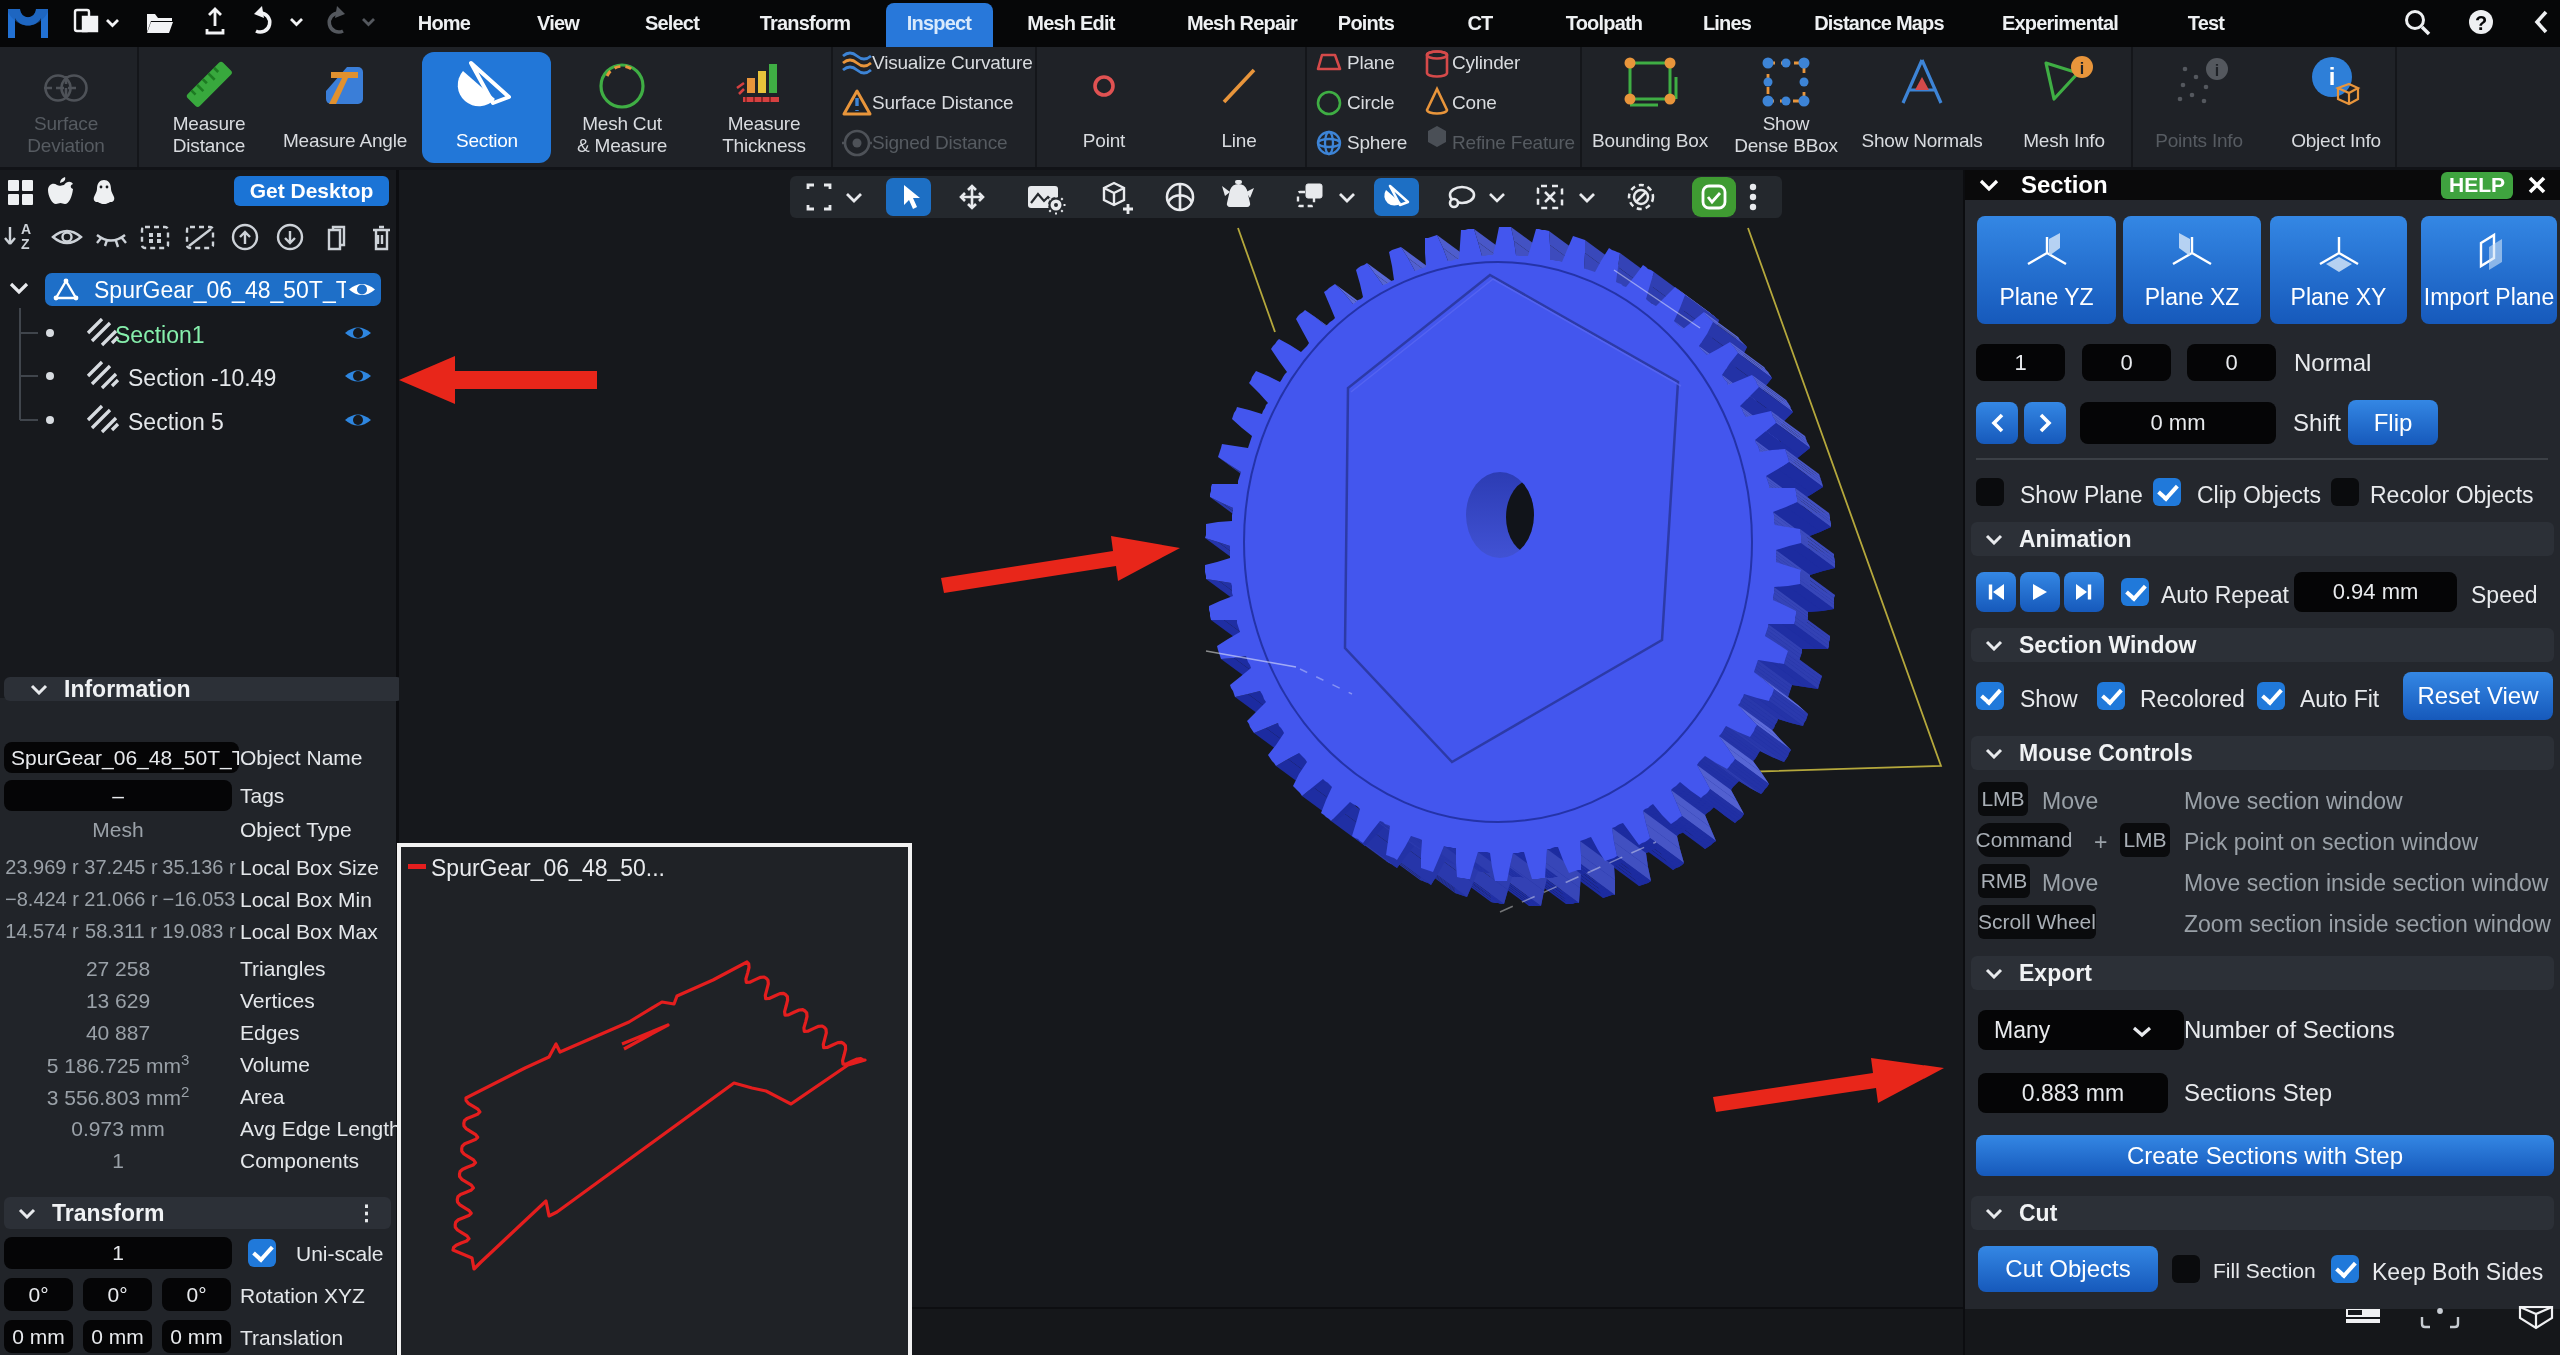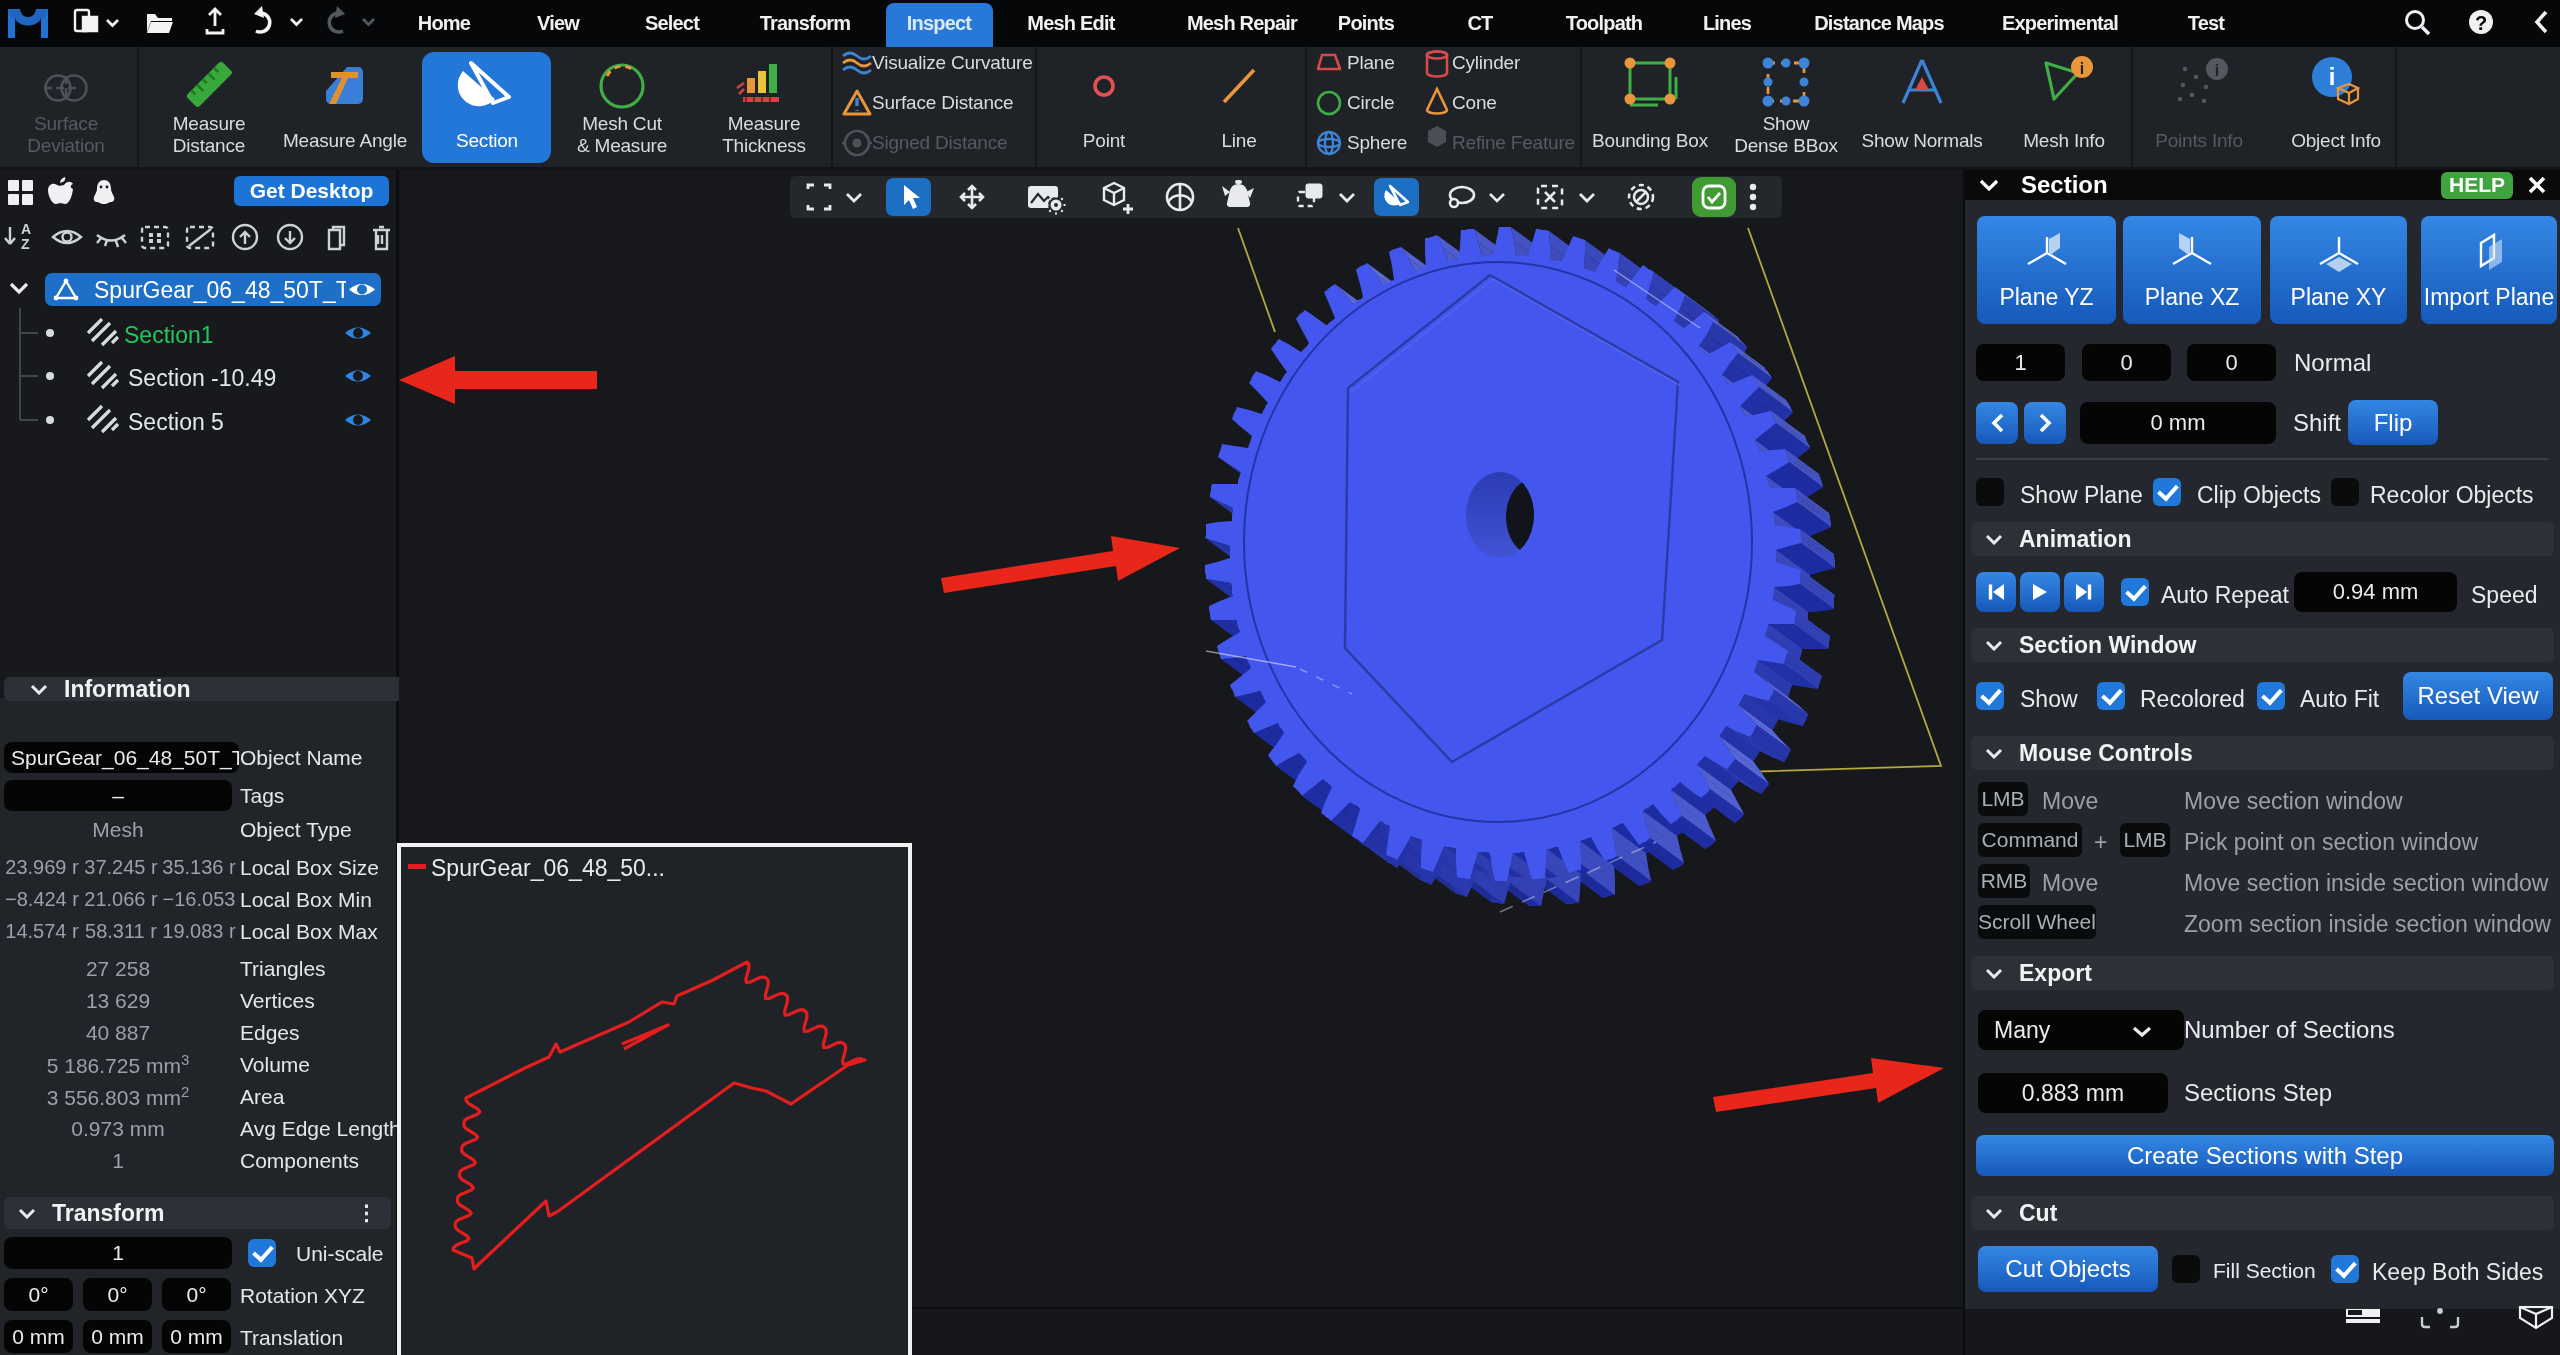--- a/index.html
+++ b/index.html
@@ -312,21 +312,21 @@
 </svg>
 <div class="ab" style="left:94px;top:277px;width:252px;height:26px;color:#fff;font-size:23px;white-space:nowrap;overflow:hidden;">SpurGear_06_48_50T_Tami</div>
 
 <svg class="ab" style="left:85px;top:318px;" width="50" height="120" viewBox="0 0 50 120">
   <g stroke="#d7dbe0" stroke-width="3.3" fill="none">
     <path d="M7 23 L25 5 M3 15 L17 1 M17 27 L31 13 M27 25 L33 19"></path>
     <path d="M7 66 L25 48 M3 58 L17 44 M17 70 L31 56 M27 68 L33 62"></path>
     <path d="M7 110 L25 92 M3 102 L17 88 M17 114 L31 100 M27 112 L33 106"></path>
   </g>
 </svg>
-<div class="ab" style="left:124px;top:322px;color:#22c55e;font-size:23px;">Section1</div>
+<div class="ab" style="left:115px;top:322px;color:#86efac;font-size:23px;">Section1</div>
 <div class="ab" style="left:128px;top:365px;color:#e4e7ea;font-size:23px;">Section -10.49</div>
 <div class="ab" style="left:128px;top:409px;color:#e4e7ea;font-size:23px;">Section 5</div>
 <svg class="ab" style="left:340px;top:318px;" width="40" height="120" viewBox="0 0 40 120">
   <g fill="#2e86e0">
     <path d="M5 15 q13 -11 26 0 q-13 11 -26 0 z"></path>
     <path d="M5 58 q13 -11 26 0 q-13 11 -26 0 z"></path>
     <path d="M5 102 q13 -11 26 0 q-13 11 -26 0 z"></path>
   </g>
   <g fill="#17191d">
     <circle cx="18" cy="15" r="5"></circle>
@@ -936,21 +936,21 @@
 
 <div class="hdrbar" style="left:1971px;top:736px;width:583px;height:34px;">
   <svg class="chev" width="18" height="11" viewBox="0 0 18 11">
       <path d="M2 2 l7 7 l7 -7" stroke="#e8eaed" stroke-width="3" fill="none"></path>
     </svg>
   Mouse Controls
 </div>
 <div class="key" style="left:1978px;top:782px;width:50px;height:34px;">LMB</div>
 <div class="ab gtext" style="left:2042px;top:788px;font-size:23px;">Move</div>
 <div class="ab gtext" style="left:2184px;top:788px;font-size:23px;">Move section window</div>
-<div class="key" style="left:1978px;top:823px;width:104px;height:34px;">Command</div>
+<div class="key" style="left:1978px;top:823px;width:92px;height:34px;border-radius:12px;">Command</div>
 <div class="ab gtext" style="left:2094px;top:829px;font-size:23px;">+</div>
 <div class="key" style="left:2120px;top:823px;width:50px;height:34px;">LMB</div>
 <div class="ab gtext" style="left:2184px;top:829px;font-size:23px;">Pick point on section window</div>
 <div class="key" style="left:1978px;top:864px;width:52px;height:34px;">RMB</div>
 <div class="ab gtext" style="left:2042px;top:870px;font-size:23px;">Move</div>
 <div class="ab gtext" style="left:2184px;top:870px;font-size:23px;">Move section inside section window</div>
 <div class="key" style="left:1978px;top:905px;width:118px;height:34px;">Scroll Wheel</div>
 <div class="ab gtext" style="left:2184px;top:911px;font-size:23px;">Zoom section inside section window</div>
 
 <div class="hdrbar" style="left:1971px;top:956px;width:583px;height:34px;">

